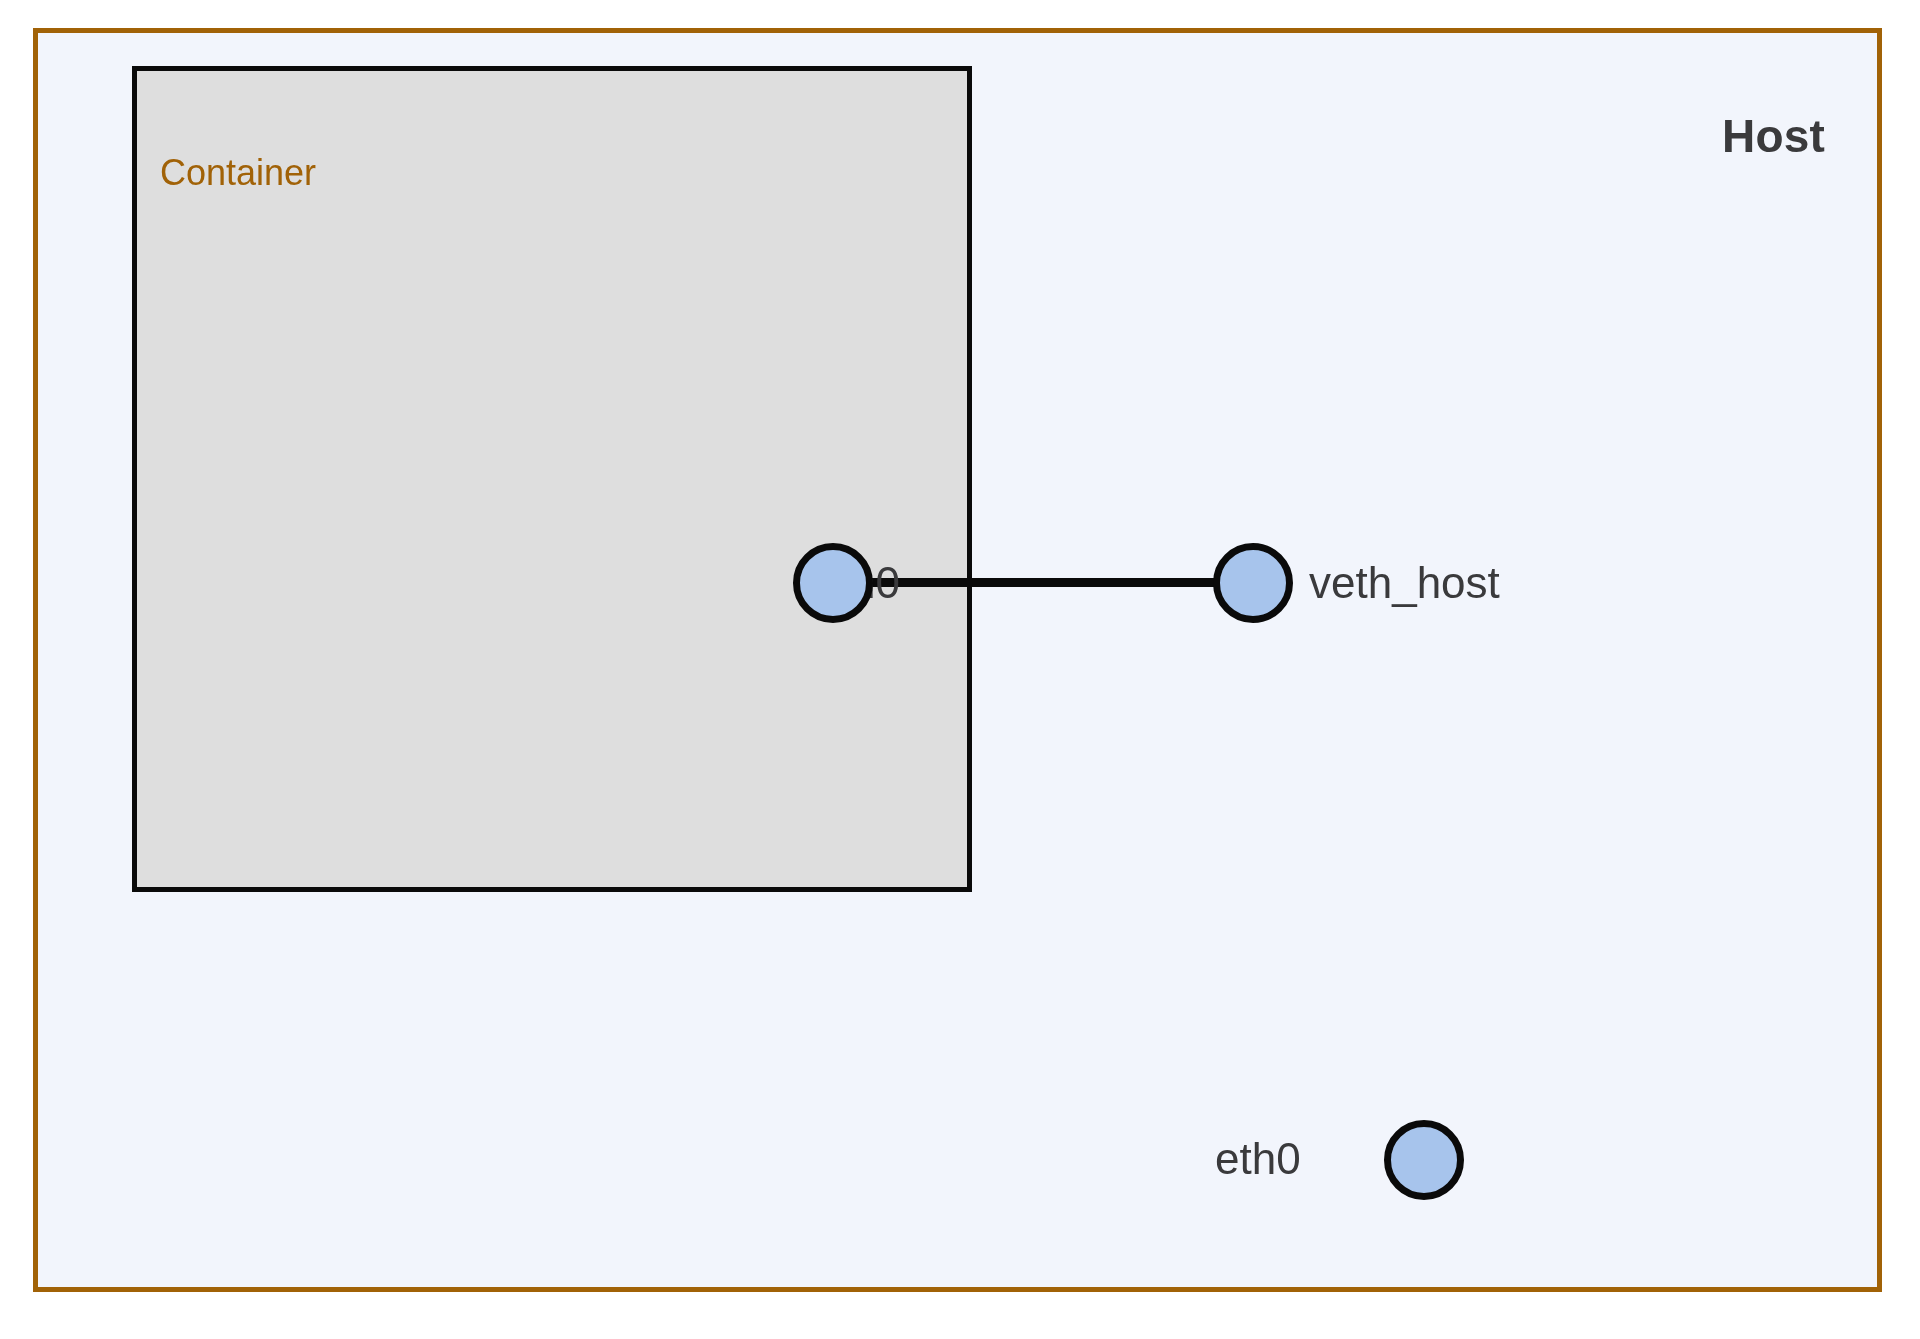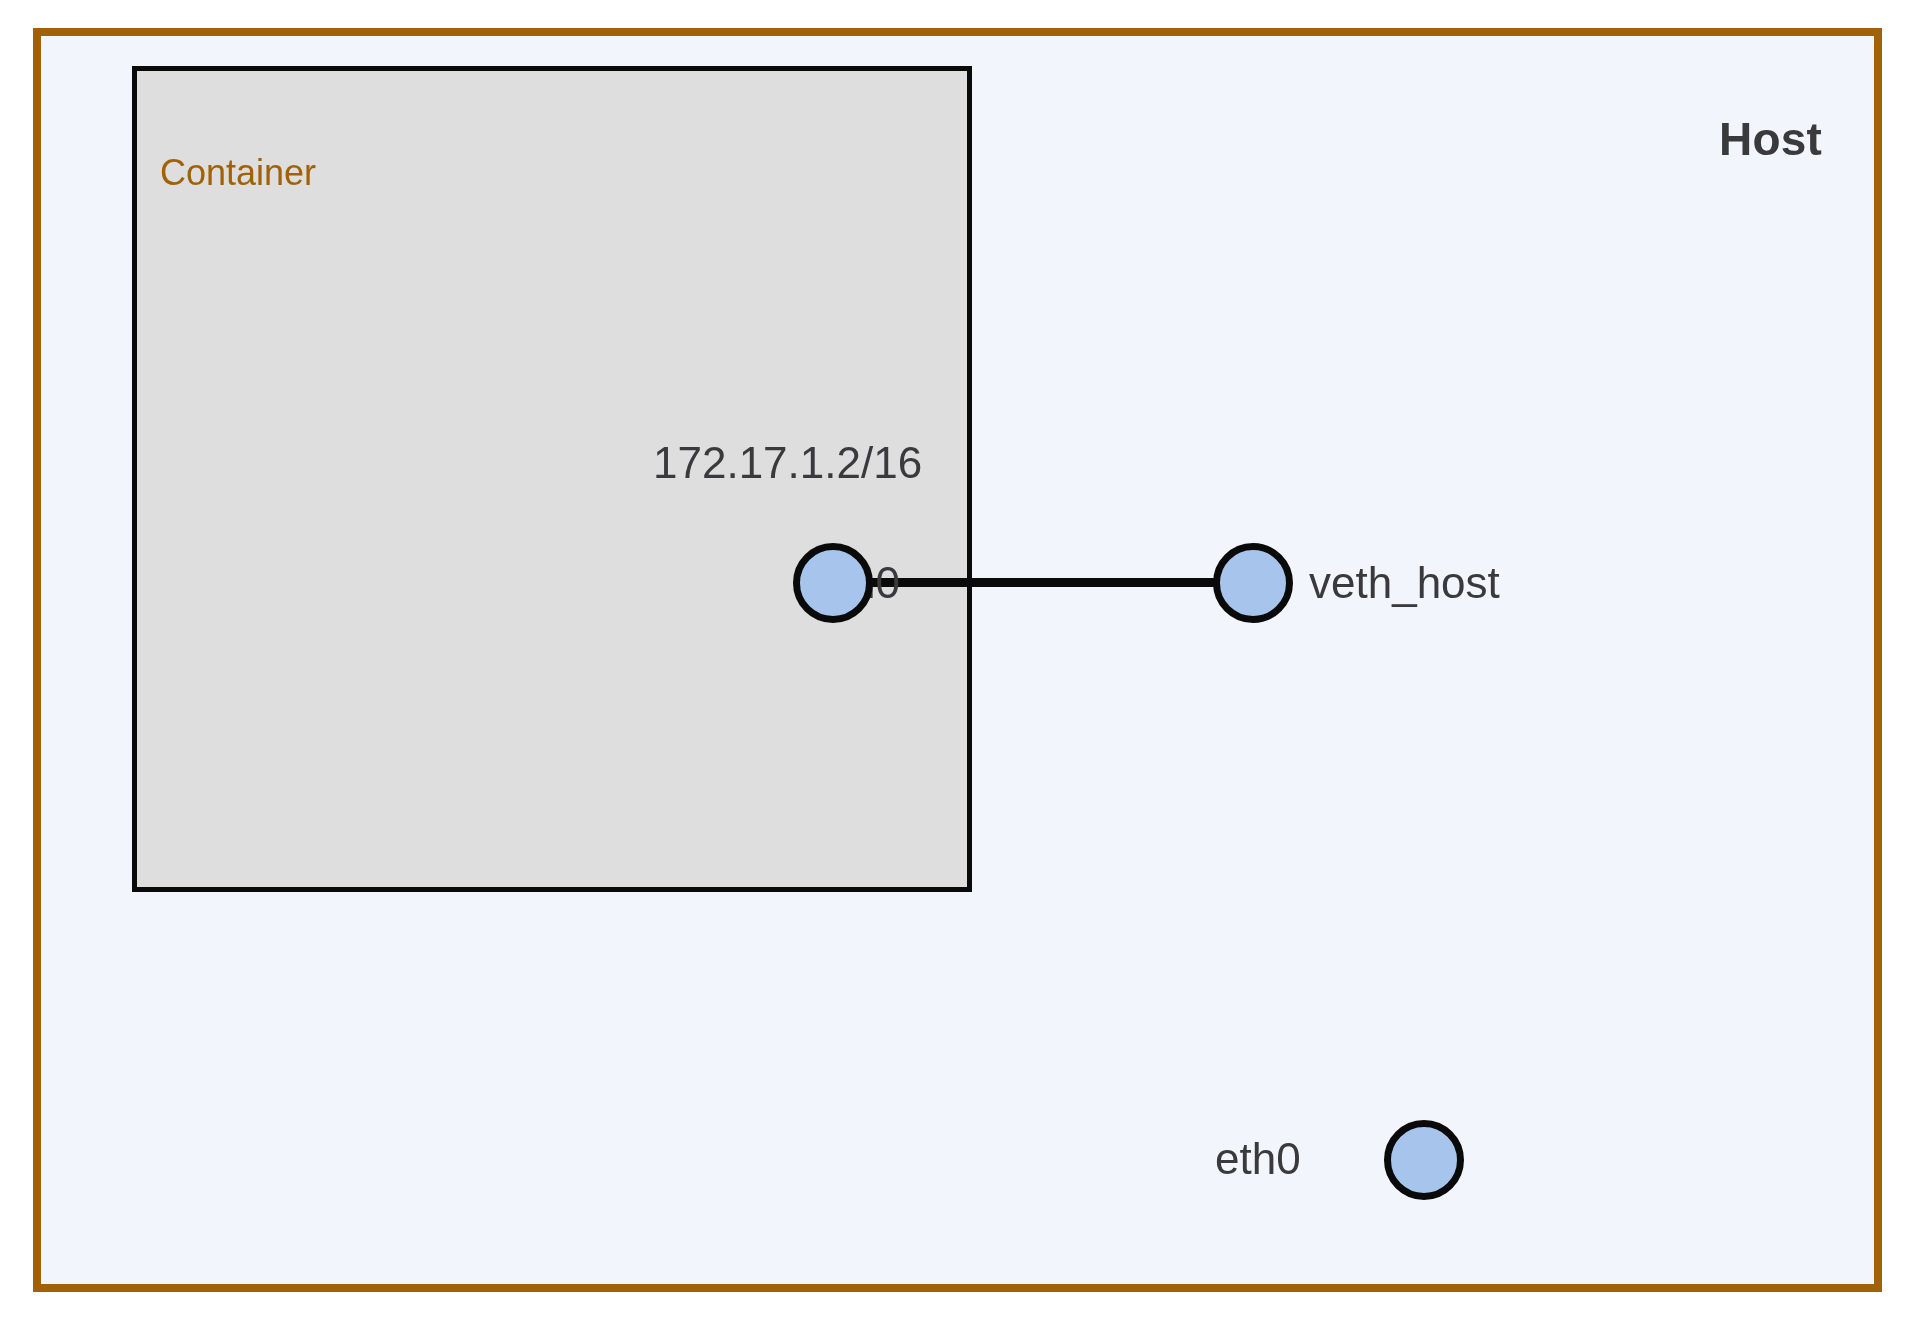--- a/index.html
+++ b/index.html
@@ -19,21 +19,21 @@
   }
   
   .host-box {
     position: absolute;
     left: 33px;
     top: 28px;
     width: 1849px;
     height: 1264px;
     box-sizing: border-box;
     background: #f2f5fc;
-    border: 8px solid #a16207;
+    border: 5px solid #a16207;
   }
   .host-label {
     position: absolute;
     right: 52px;
     top: 76px;
     font-size: 46px;
     font-weight: bold;
     color: #3a3a3c;
     letter-spacing: 0.2px;
     white-space: nowrap;
@@ -133,21 +133,20 @@
     <span class="host-label">Host</span>
 
   </div>
 
   <div class="container-box"></div>
 
   <span class="container-label">Container</span>
 
   <div class="link-line"></div>
 
-  <span class="node-text ip-label">172.17.1.2/16</span>
 
   <div class="node-text veth-container-label">
     <span class="line1">eth0</span>
   </div>
 
   <div class="node node-veth-container"></div>
 
   <div class="node node-veth-host"></div>
 
   <span class="node-text veth-host-label">veth_host</span>

